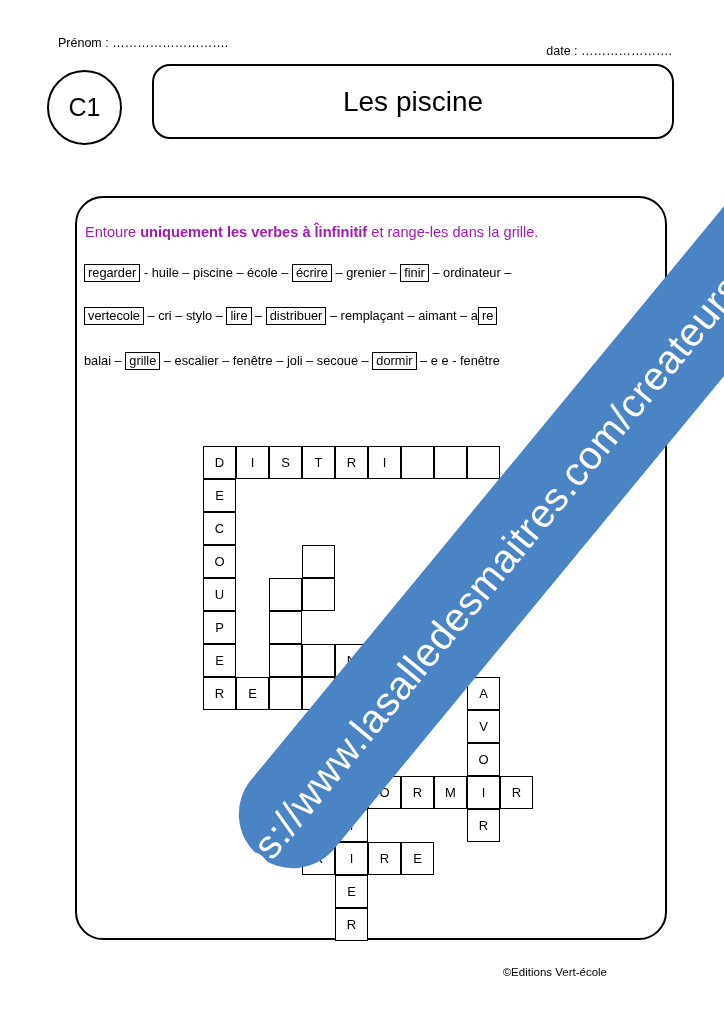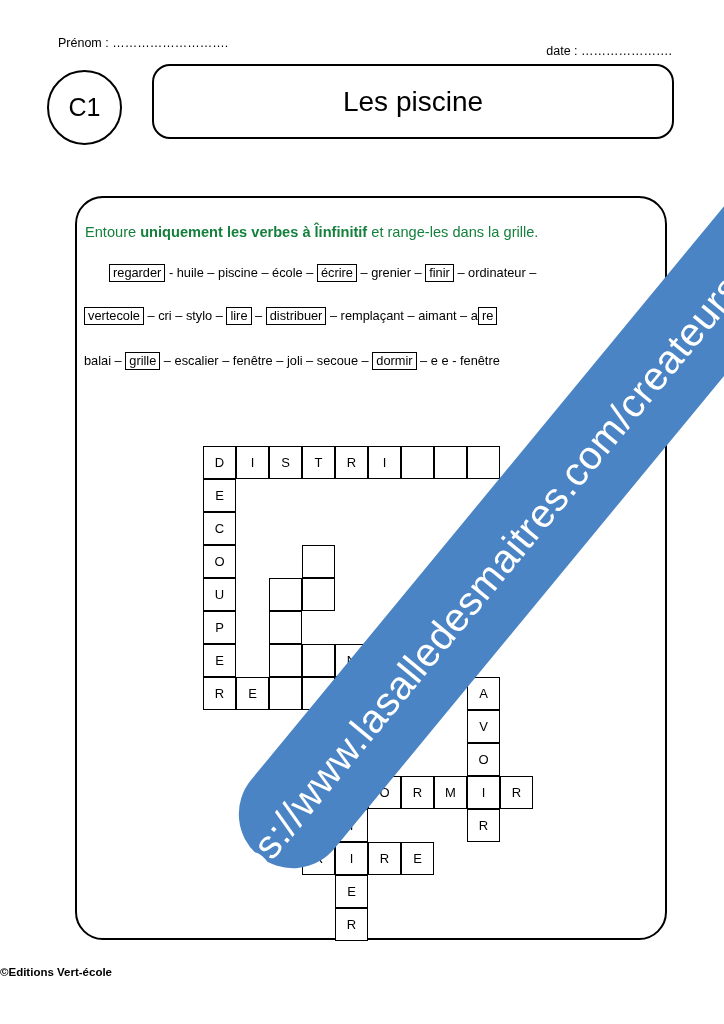--- a/index.html
+++ b/index.html
@@ -75,34 +75,34 @@
     z-index: 1;
   }
 
   .instruction {
     position: absolute;
     left: 85px;
     top: 222px;
     width: 470px;
     font-size: 14.6px;
     line-height: 1.45;
-    color: #15803d;
+    color: #a21caf;
     z-index: 2;
   }
   .instruction b { font-weight: bold; }
 
   .word-line {
     position: absolute;
     left: 84px;
     font-size: 12.8px;
     color: #000;
     white-space: nowrap;
     z-index: 2;
   }
-  .wl1 { top: 264px; margin-left: 25px; }
+  .wl1 { top: 264px; }
   .wl2 { top: 307px; }
   .wl3 { top: 352px; }
   .boxed {
     border: 1px solid #000;
     padding: 1px 3px 2px 3px;
     display: inline-block;
     line-height: 1.05;
   }
 
   
@@ -125,23 +125,23 @@
     background: #fff;
     color: #000;
   }
 
   
   .footer {
     position: absolute;
     left: 0;
     top: 966px;
     width: 607px;
-    text-align: left;
+    text-align: right;
     font-size: 11.5px;
-    font-weight: bold;
+    font-weight: normal;
     color: #000;
   }
 
   
   .watermark {
     position: absolute;
     left: 50px;
     top: 140px;
     width: 640px;
     height: 780px;

